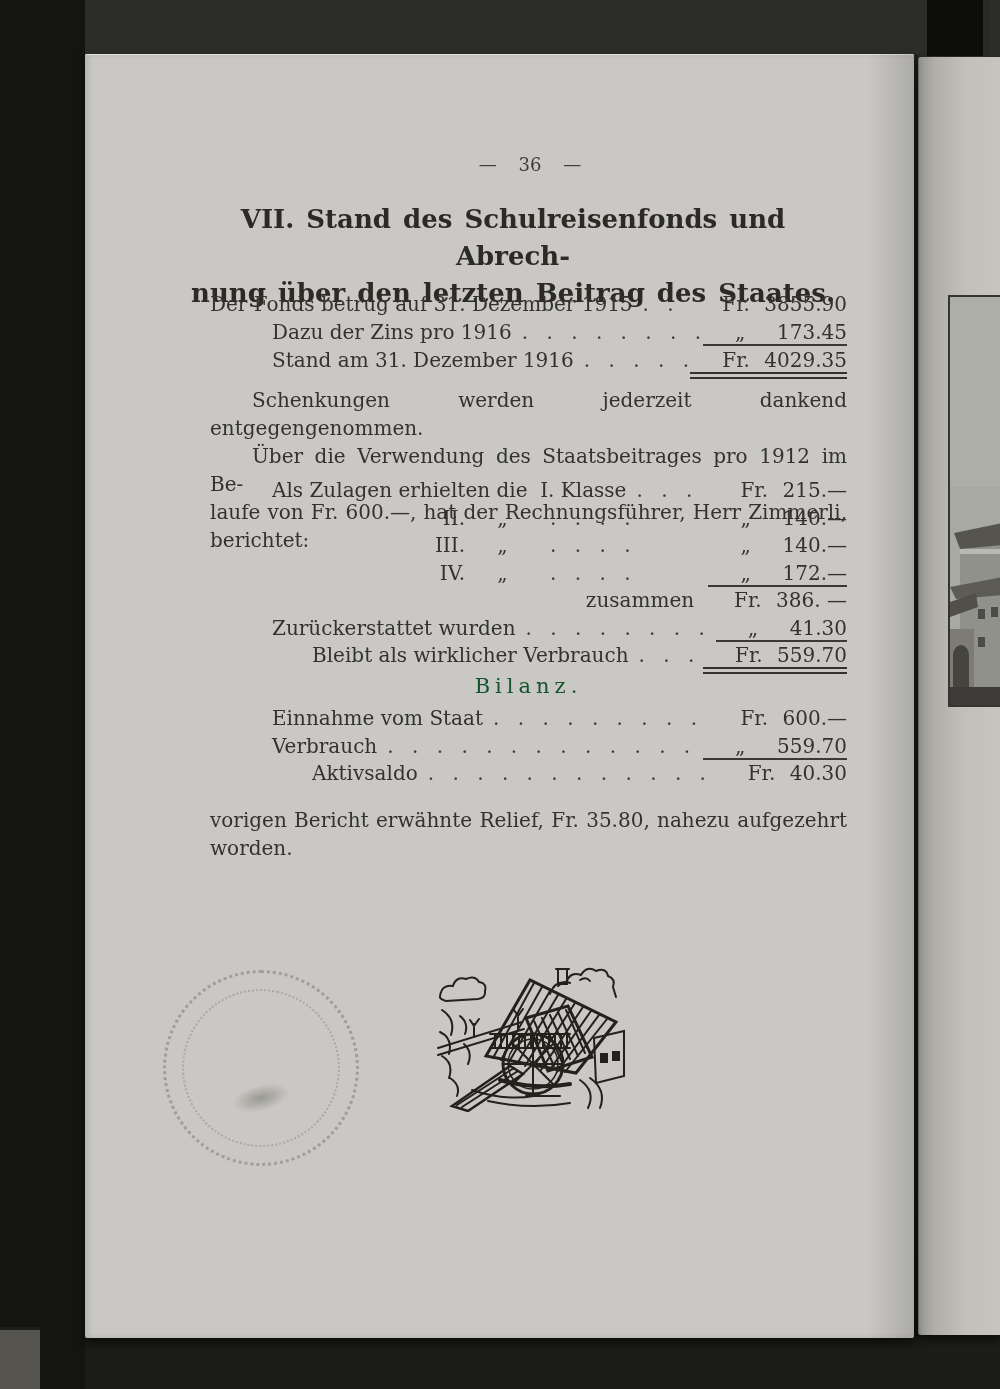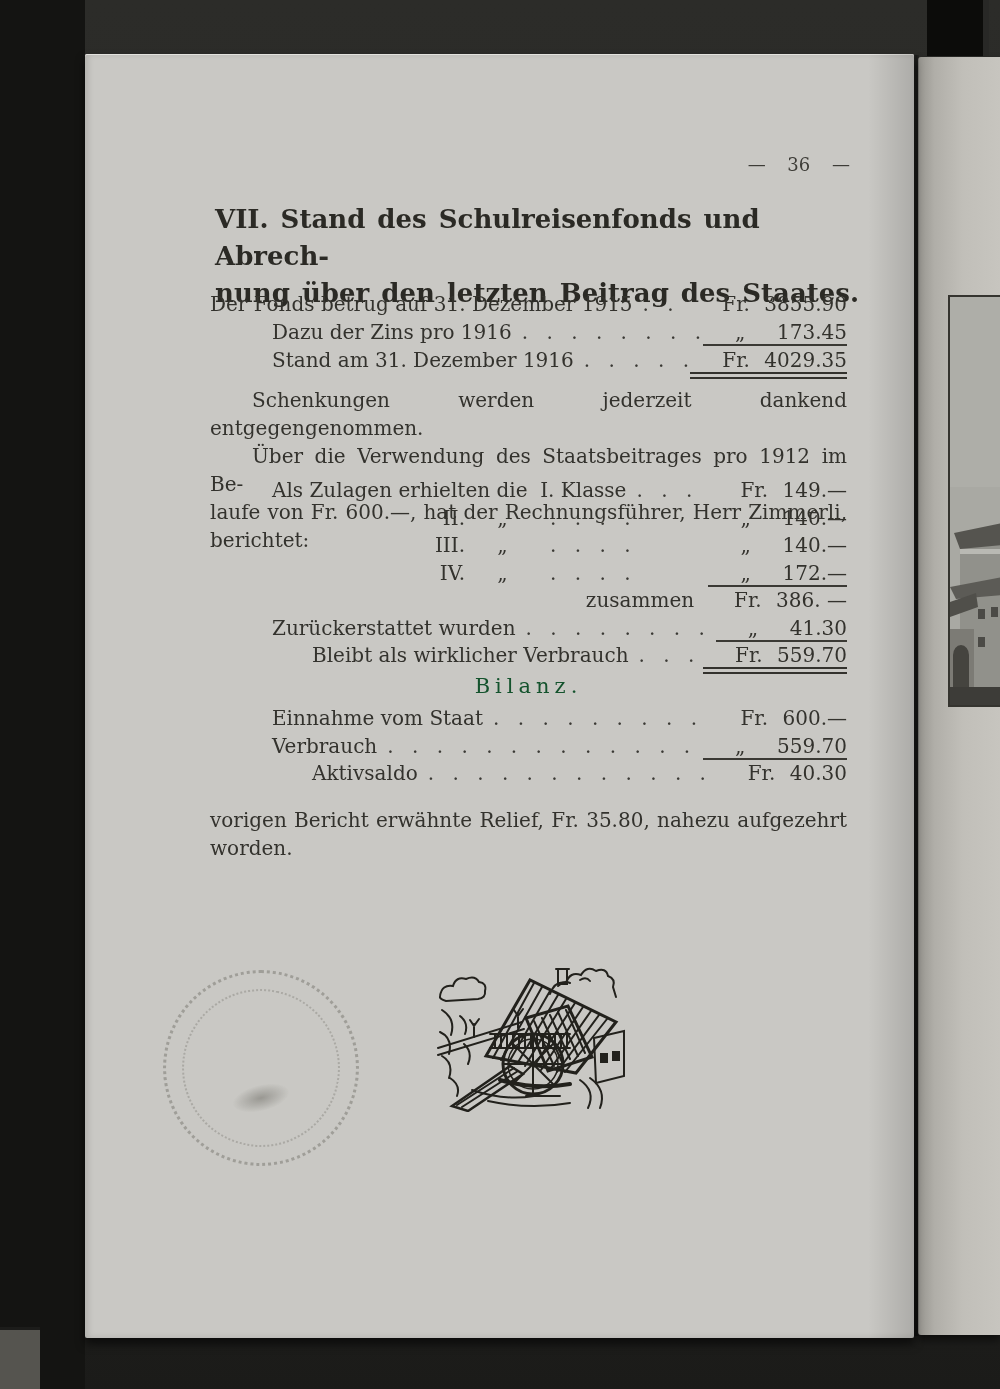--- a/index.html
+++ b/index.html
@@ -24,23 +24,23 @@
   .page{
     position:absolute;left:85px;top:54px;width:829px;height:1284px;
     background:#c9c8c4;border-radius:2px;
     box-shadow:0 6px 10px rgba(0,0,0,.6), inset 0 1px 0 #e3e2de, inset 3px 0 6px rgba(0,0,0,.12);
   }
   .page::after{ 
     content:"";position:absolute;right:0;top:0;width:46px;height:100%;
     background:linear-gradient(90deg,rgba(0,0,0,0),rgba(0,0,0,.14));border-radius:0 2px 2px 0;
   }
   .ink{color:#33322d;}
-  .pageno{position:absolute;left:125px;top:100px;width:640px;text-align:right;
+  .pageno{position:absolute;left:125px;top:100px;width:640px;text-align:center;
     font-size:18px;word-spacing:16px;color:#3d3c37;}
-  .title{position:absolute;left:130px;top:147px;width:652px;
+  .title{position:absolute;left:102px;top:147px;width:652px;text-align:center;
     font-size:26px;font-weight:bold;line-height:37px;color:#2b2a25;word-spacing:3px;}
   .block{position:absolute;left:125px;width:637px;font-size:20px;}
   .trow{display:flex;align-items:baseline;height:28px;white-space:nowrap;}
   .trow27 .trow{height:27.5px;}
   .lbl{flex:1 1 auto;overflow:hidden;white-space:nowrap;}
   .dots{letter-spacing:6px;margin-left:10px;color:#3a3934;}
   .money{display:flex;flex:0 0 130px;align-items:baseline;box-sizing:border-box;}
   .cur{width:42px;padding-left:4px;margin-left:28px;}
   .amt{flex:1;text-align:right;}
   .u .money{border-bottom:2px solid #3a3934;}
@@ -131,21 +131,21 @@
       <div class="jline indent">Über die Verwendung des Staatsbeitrages pro 1912 im Be-</div>
       <div class="jline">laufe von Fr. 600.—, hat der Rechnungsführer, Herr Zimmerli,</div>
       <div>berichtet:</div>
     </div>
 
     <div class="block trow27" style="top:424px;">
       <div class="trow">
         <span class="lbl ind1"><span>Als Zulagen erhielten die</span>&nbsp;&nbsp;<span>I. Klasse</span><span class="dots">. . . .</span></span>
         <span class="money">
             <span class="cur">Fr.</span>
-            <span class="amt">149.—</span>
+            <span class="amt">215.—</span>
           </span>
       </div>
       <div class="trow">
         <span class="lbl"><span class="cnum">II.</span><span class="cditto">„</span><span class="dots">. . . .</span></span>
         <span class="money">
             <span class="cur">„</span>
             <span class="amt">140.—</span>
           </span>
       </div>
       <div class="trow">

